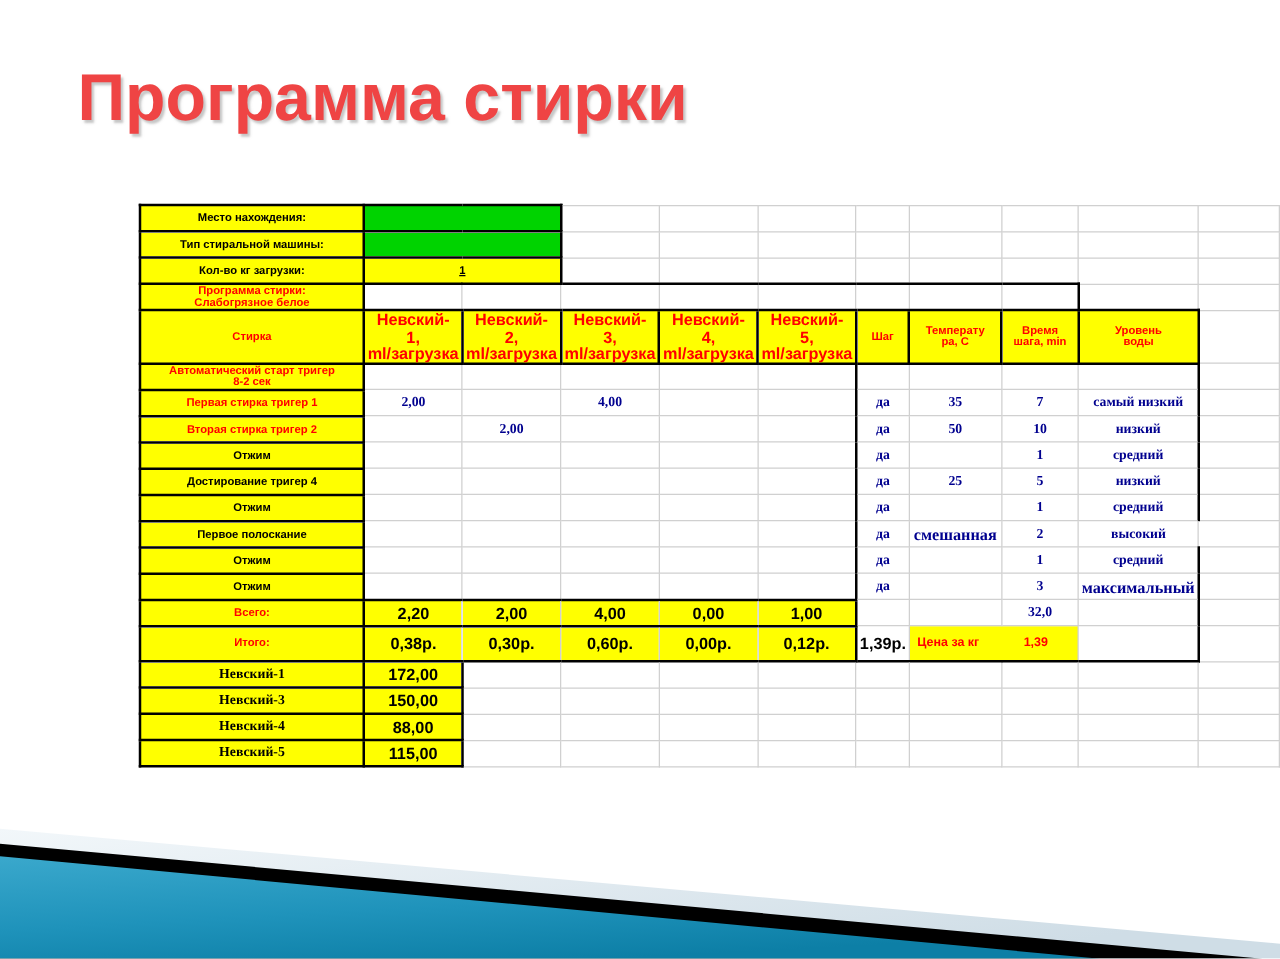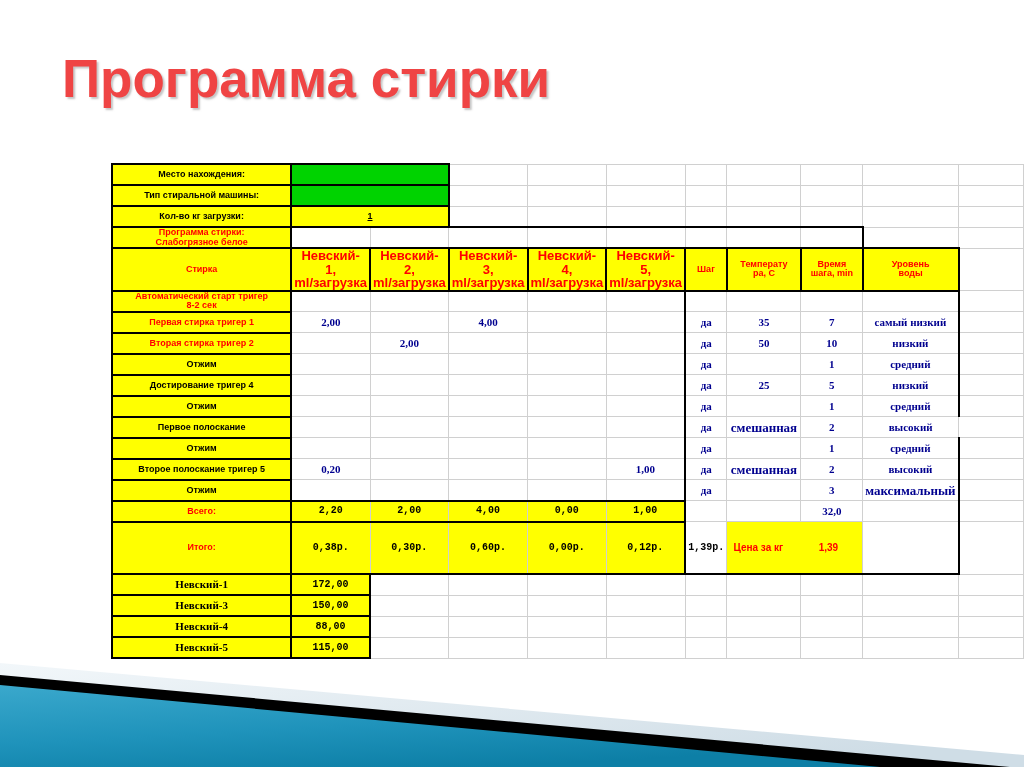--- a/index.html
+++ b/index.html
@@ -64,21 +64,21 @@
   
   .yel   { background: #ffff00 !important; }
   .grn   { background: #00d300 !important; }
   .white { background: #ffffff !important; }
 
   
   .red   { color: #ff0000; font-weight: bold; }
   .blk   { color: #000000; font-weight: bold; }
   .serif { font-family: "Liberation Serif", serif; font-size: 11px; font-weight: bold; }
   .num   { font-family: "Liberation Serif", serif; font-size: 11px; font-weight: bold; color:#00008f; }
-  .numbk { font-family: Liberation Mono, monospace; font-size: 10px; font-weight: bold; color:#000000; }
+  .numbk { font-family: Liberation Sans, sans-serif; font-size: 13px; font-weight: bold; color:#000000; }
   .sm    { font-size: 13px; }
 
   
   .tb-t { border-top: 2px solid #000 !important; margin-left: 41px; }
   .tb-b { border-bottom: 2px solid #000 !important; }
   .tb-l { border-left: 2px solid #000 !important; }
   .tb-r { border-right: 2px solid #000 !important; }
 
   .wrapline { white-space: normal; line-height: 1.05; }
   .hdrrow td { height: 56px; }
@@ -336,33 +336,20 @@
         <td class="num"></td>
         <td class="num"></td>
         <td class="num tb-r"></td>
         <td class="num">да</td>
         <td class="num"></td>
         <td class="num">1</td>
         <td class="num tb-r">средний</td>
         <td></td>
       </tr>
 
-      <tr>
-        <td class="yel blk tb-l tb-b tb-r">Второе полоскание тригер 5</td>
-        <td class="num">0,20</td>
-        <td class="num"></td>
-        <td class="num"></td>
-        <td class="num"></td>
-        <td class="num tb-r">1,00</td>
-        <td class="num">да</td>
-        <td class="num sm">смешанная</td>
-        <td class="num">2</td>
-        <td class="num tb-r">высокий</td>
-        <td></td>
-      </tr>
 
       <tr>
         <td class="yel blk tb-l tb-b tb-r">Отжим</td>
         <td class="num"></td>
         <td class="num"></td>
         <td class="num"></td>
         <td class="num"></td>
         <td class="num tb-r"></td>
         <td class="num">да</td>
         <td class="num"></td>
@@ -388,21 +375,21 @@
       </tr>
 
       <tr>
         <td class="yel red tb-l tb-b tb-r">Итого:</td>
         <td class="yel numbk tb-b">0,38р.</td>
         <td class="yel numbk tb-b">0,30р.</td>
         <td class="yel numbk tb-b">0,60р.</td>
         <td class="yel numbk tb-b">0,00р.</td>
         <td class="yel numbk tb-b tb-r">0,12р.</td>
         <td class="white numbk tb-b">1,39р.</td>
-        <td class="yel tb-b" colspan="2" style="text-align:left; padding:16px 6px;">
+        <td class="yel tb-b" colspan="2" style="text-align:left; padding:4px 6px;">
           <span class="red" style="font-size:10px;">Цена за кг</span>
           <span class="red" style="font-size:10px; float:right; margin-right:18px;">1,39</span>
         </td>
         <td class="tb-b tb-r"></td>
         <td></td>
       </tr>
 
       <tr>
         <td class="yel serif tb-l tb-b tb-r tb-t">Невский-1</td>
         <td class="yel numbk tb-t tb-b tb-r">172,00</td>

